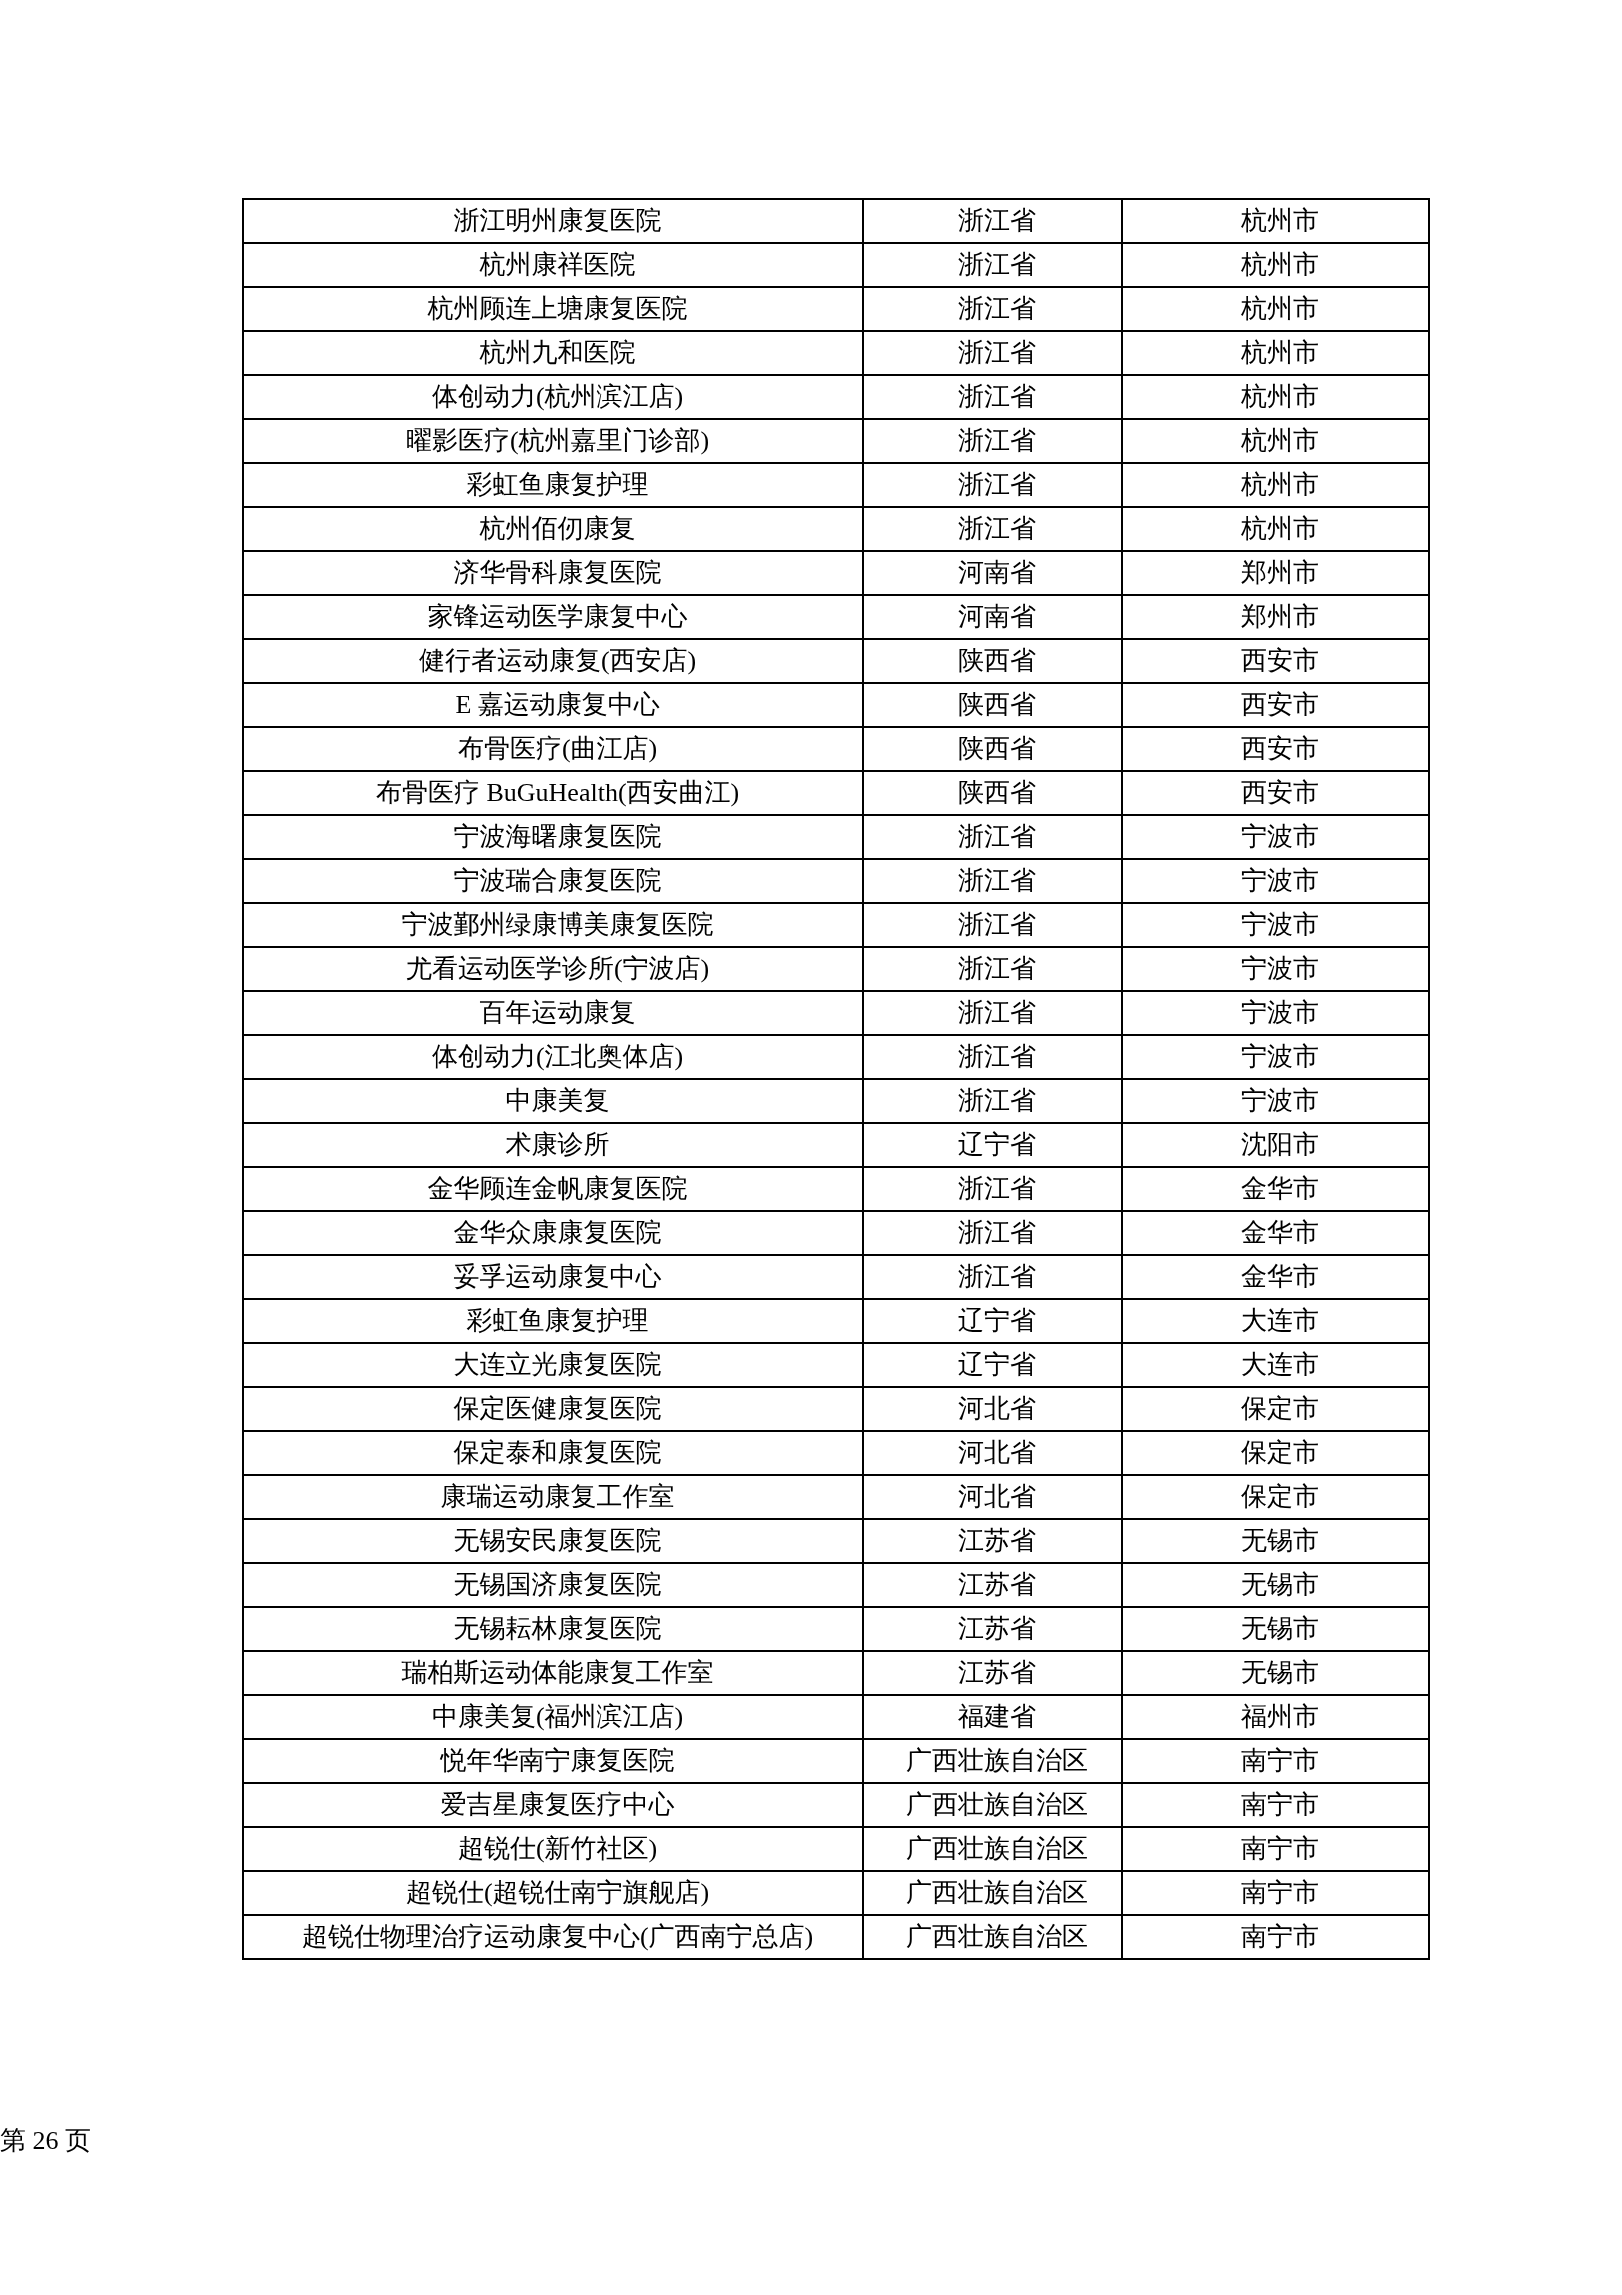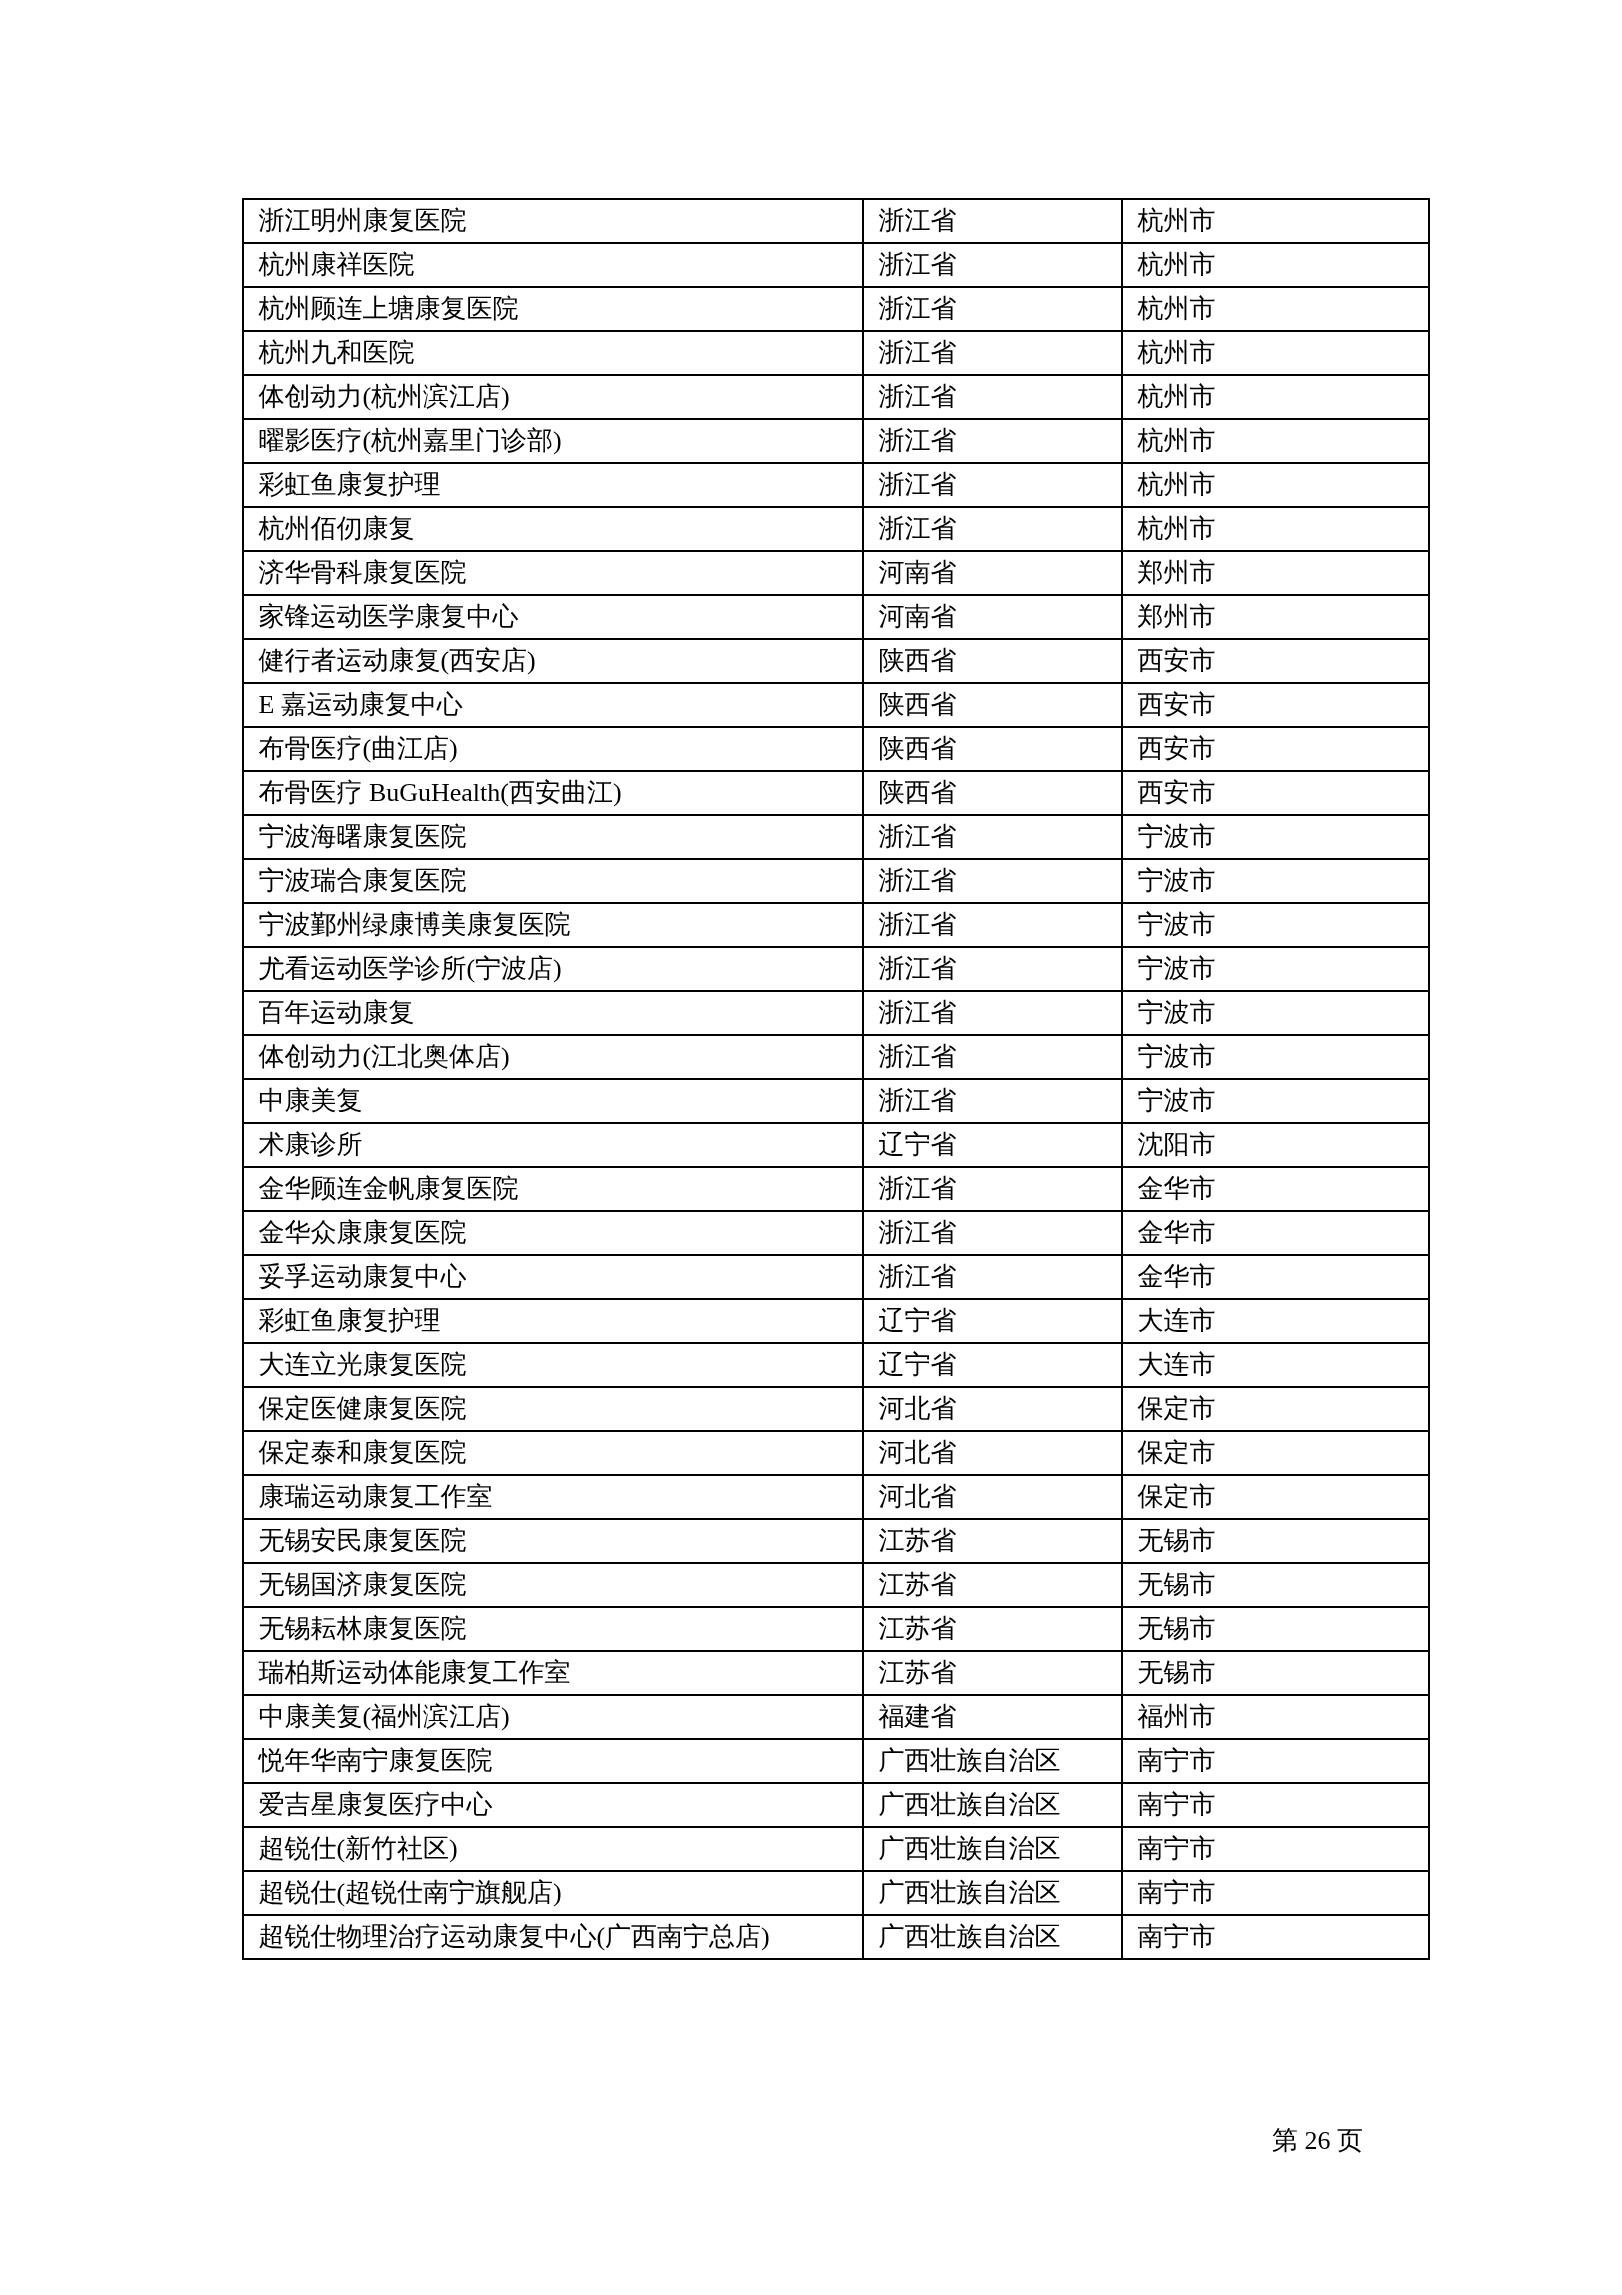--- a/index.html
+++ b/index.html
@@ -14,20 +14,21 @@
     font-family: "Liberation Serif", "DejaVu Serif", serif;
     color: #000000;
   }
   .doc-table {
     position: absolute;
     left: 242px;
     top: 198px;
     width: 1186px;
     border-collapse: collapse;
     table-layout: fixed;
+    text-align: center;
   }
   .doc-table td {
     border-left: 2px solid #000;
     border-right: 2px solid #000;
     border-top: 2.6px solid #000;
     border-bottom: 2.6px solid #000;
     box-sizing: border-box;
     height: 44px;
     font-size: 26px;
     line-height: 1;
@@ -35,21 +36,21 @@
     vertical-align: middle;
     white-space: nowrap;
     overflow: hidden;
     color: #000000;
   }
   .page-footer {
     position: absolute;
     top: 2128px;
     left: 0;
     width: 1363px;
-    text-align: right;
+    text-align: left;
     font-size: 26px;
     line-height: 1;
     color: #000000;
   }
 </style>
 </head>
 <body>
 
 <table class="doc-table">
   <colgroup>

